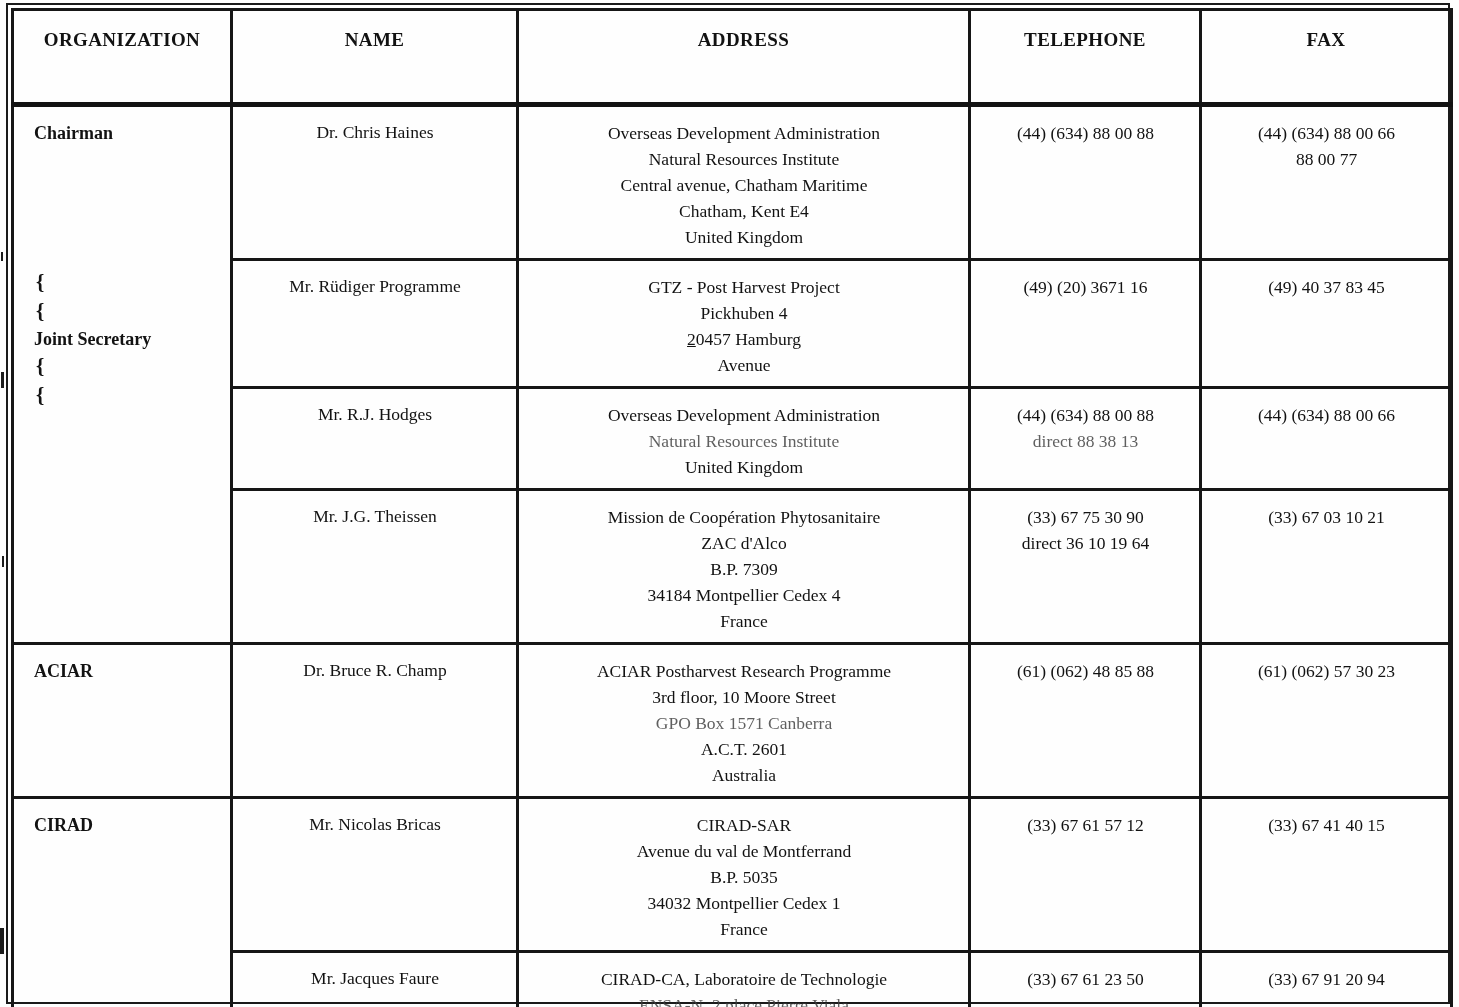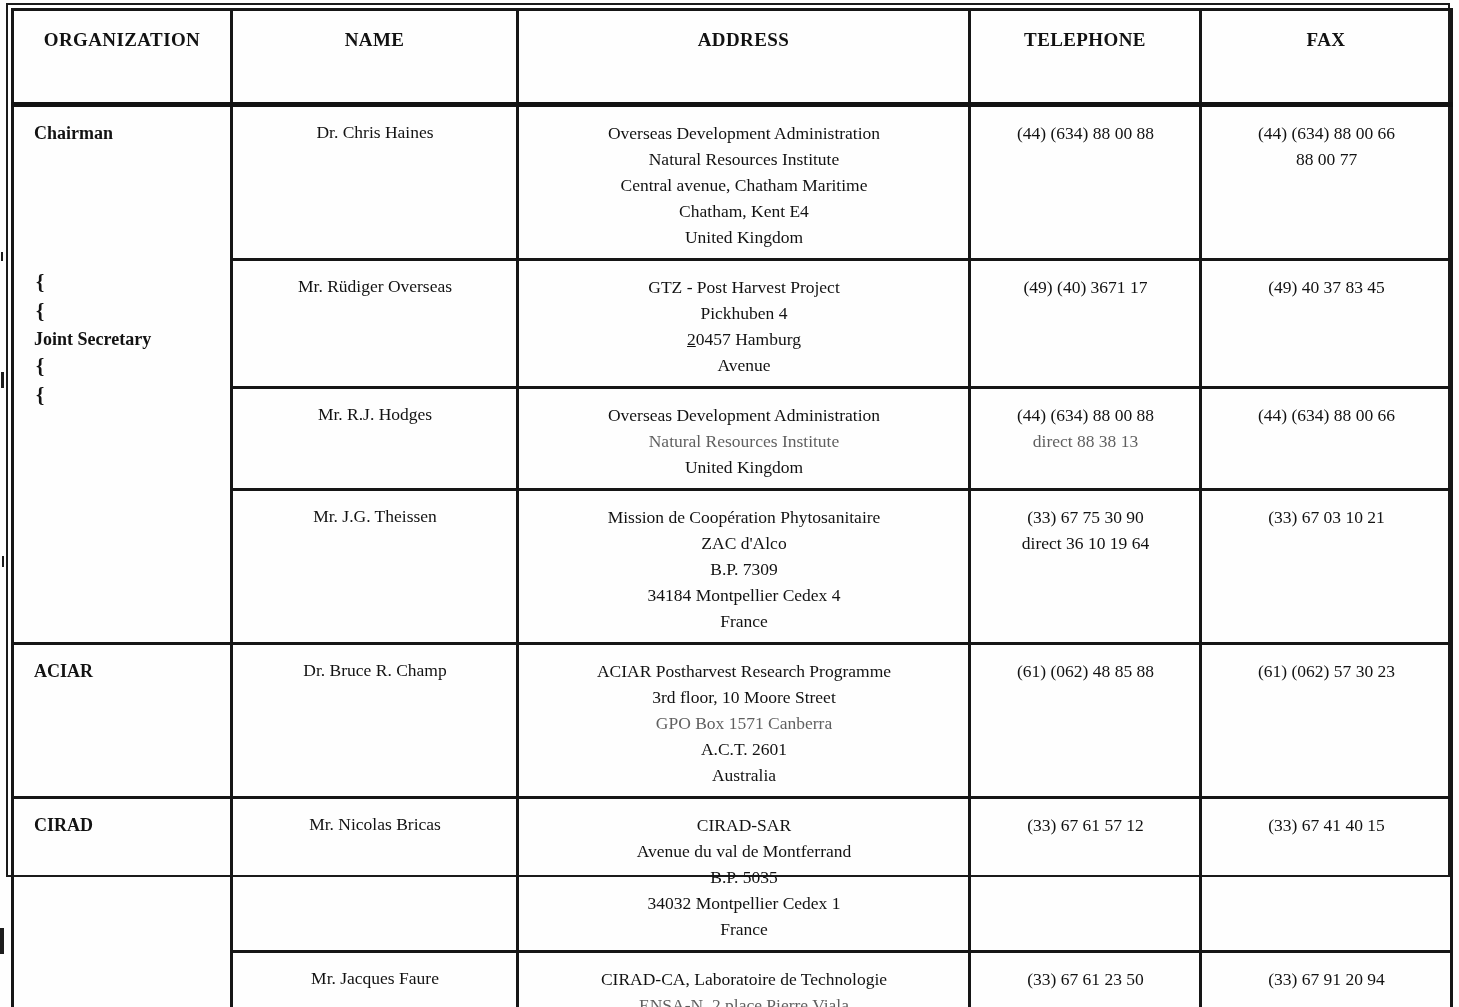--- a/index.html
+++ b/index.html
@@ -14,21 +14,21 @@
     background: #fefefe;
     overflow: hidden;
     font-family: "Liberation Serif", "DejaVu Serif", serif;
     color: #121212;
   }
   .table-outer {
     position: absolute;
     top: 3px;
     left: 6px;
     width: 1444px;
-    height: 874px;
+    height: 1001px;
     box-sizing: border-box;
     border: 2px solid #1a1a1a;
     padding: 3px;
   }
   table.contacts {
     width: 100%;
     height: 100%;
     border-collapse: collapse;
     table-layout: fixed;
     border: 2px solid #141414;
@@ -151,30 +151,30 @@
             <div class="line">(44) (634) 88 00 88</div>
           </td>
           <td class="fax">
             <div class="line">(44) (634) 88 00 66</div>
             <div class="line">88 00 77</div>
           </td>
         </tr>
 
         <tr class="h-r2">
           <td class="name">
-            <div class="line">Mr. Rüdiger Overseas</div>
+            <div class="line">Mr. Rüdiger Programme</div>
           </td>
           <td class="addr">
             <div class="line">GTZ - Post Harvest Project</div>
             <div class="line">Pickhuben 4</div>
             <div class="line u-first">20457 Hamburg</div>
             <div class="line">Avenue</div>
           </td>
           <td class="tel">
-            <div class="line">(49) (40) 3671 17</div>
+            <div class="line">(49) (20) 3671 16</div>
           </td>
           <td class="fax">
             <div class="line">(49) 40 37 83 45</div>
           </td>
         </tr>
 
         <tr class="h-r3">
           <td class="name">
             <div class="line">Mr. R.J. Hodges</div>
           </td>

